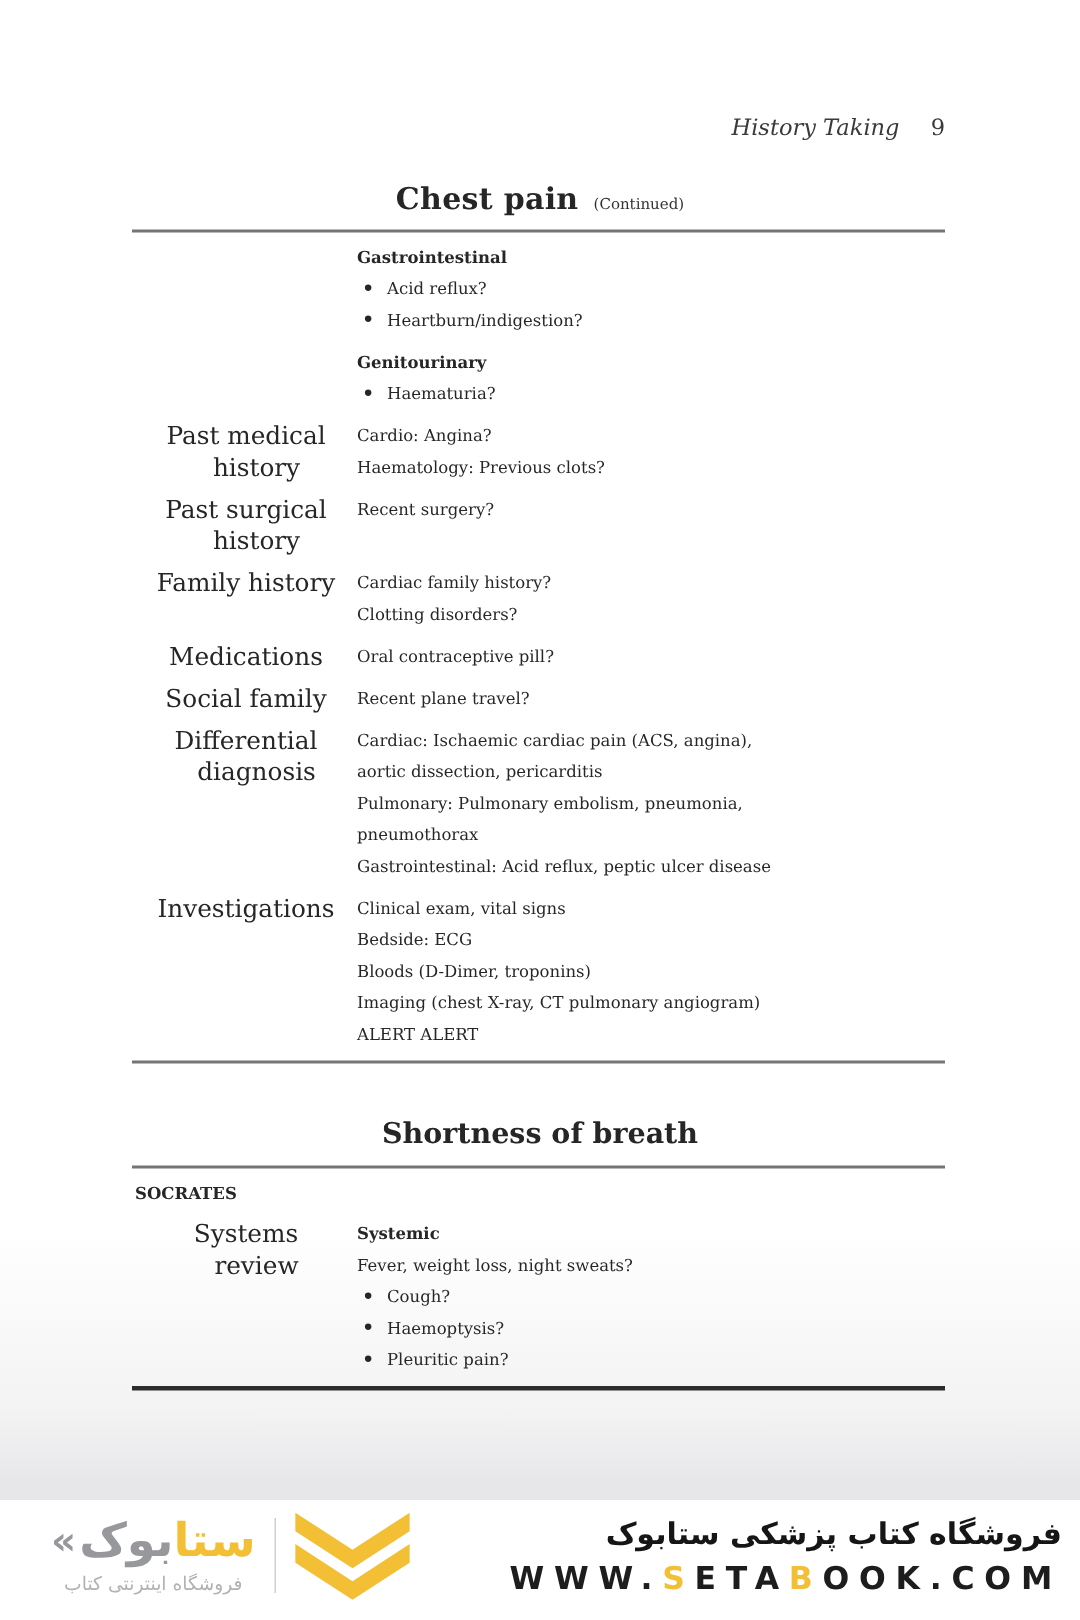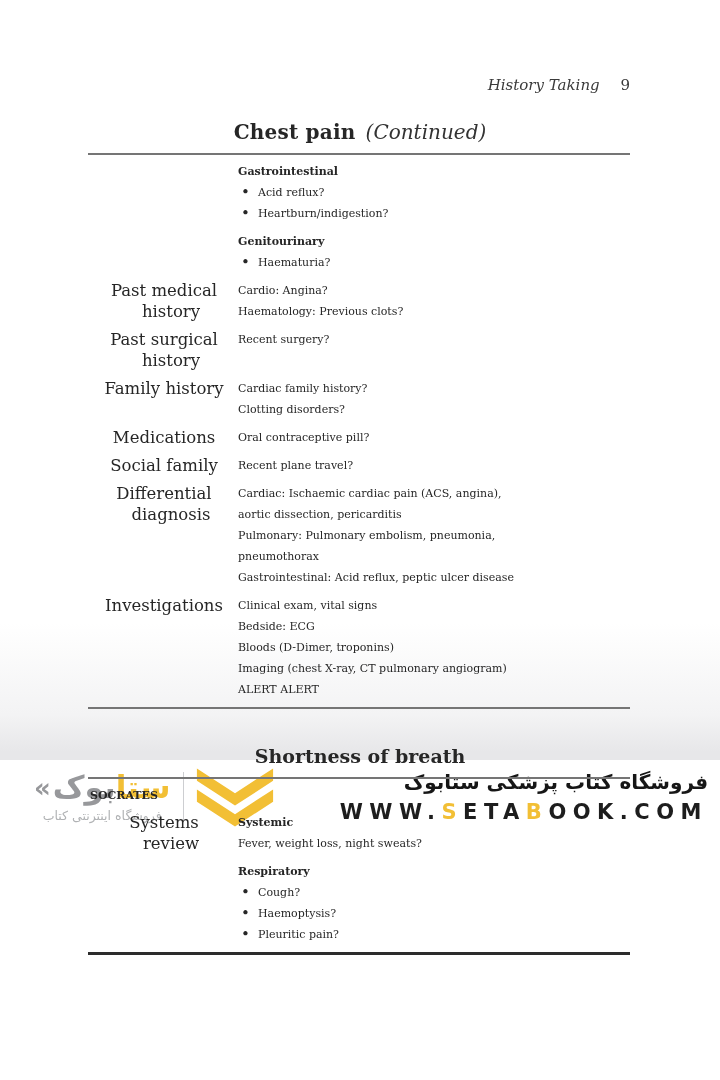--- a/index.html
+++ b/index.html
@@ -4,38 +4,38 @@
 <style>
   * { box-sizing: border-box; margin: 0; padding: 0; }
   html, body { width: 720px; height: 1080px; background: #ffffff; }
   body { font-family: "DejaVu Serif", serif; color: #262626; overflow: hidden; }
 
   .page { width: 720px; height: 1080px; display: flex; flex-direction: column; }
 
   
   .content {
     position: relative;
-    width: 720px; height: 760px;
+    width: 720px; height: 1000px;
     background: linear-gradient(180deg, #ffffff 0%, #ffffff 82%, #f3f3f4 94%, #e7e7e9 99%);
     padding: 76px 90px 0 90px;
   }
 
   .running-head {
     width: 540px;
     text-align: right;
     font-size: 15px;
     color: #3a3a3a;
     margin-bottom: 26px;
   }
   .running-head .rh-title { font-style: italic; }
   .running-head .rh-num { font-style: normal; margin-left: 16px; }
 
   .section-title { text-align: center; margin-bottom: 9px; }
   .section-title .st-main { font-weight: bold; font-size: 20px; letter-spacing: 0.2px; }
-  .section-title .st-suffix { font-style: italic; font-size: 20px; margin-left: 5px; color: #333; text-align: center; }
+  .section-title .st-suffix { font-size: 10px; margin-left: 5px; color: #333; text-align: center; }
 
   .rule { border: none; border-top: 2px solid #757575; width: 542px; margin-left: -2px; }
   .rule.dark { border-top: 3px solid #2c2c2c; margin-top: 4px; }
 
   .htable { margin-top: 6px; }
   .trow { display: flex; margin-bottom: 7px; }
   .tlabel { width: 148px; flex: none; font-size: 16.5px; line-height: 21px; }
   .tlabel .l1, .tlabel .l2 { display: block; text-align: center; }
   .tlabel .l2 { padding-left: 14px; }
   .tvalue { flex: 1; font-size: 11px; line-height: 21px; }
@@ -193,21 +193,20 @@
       </div>
 
       <div class="trow">
         <div class="tlabel">
           <span class="l1">Systems</span>
           <span class="l2">review</span>
         </div>
         <div class="tvalue">
           <div class="vitem heading">Systemic</div>
           <div class="vitem text">Fever, weight loss, night sweats?</div>
-          <div class="vitem heading">Respiratory</div>
           <div class="vitem bullet">Cough?</div>
           <div class="vitem bullet">Haemoptysis?</div>
           <div class="vitem bullet">Pleuritic pain?</div>
         </div>
       </div>
 
     </div>
 
     <hr class="rule dark">
 

